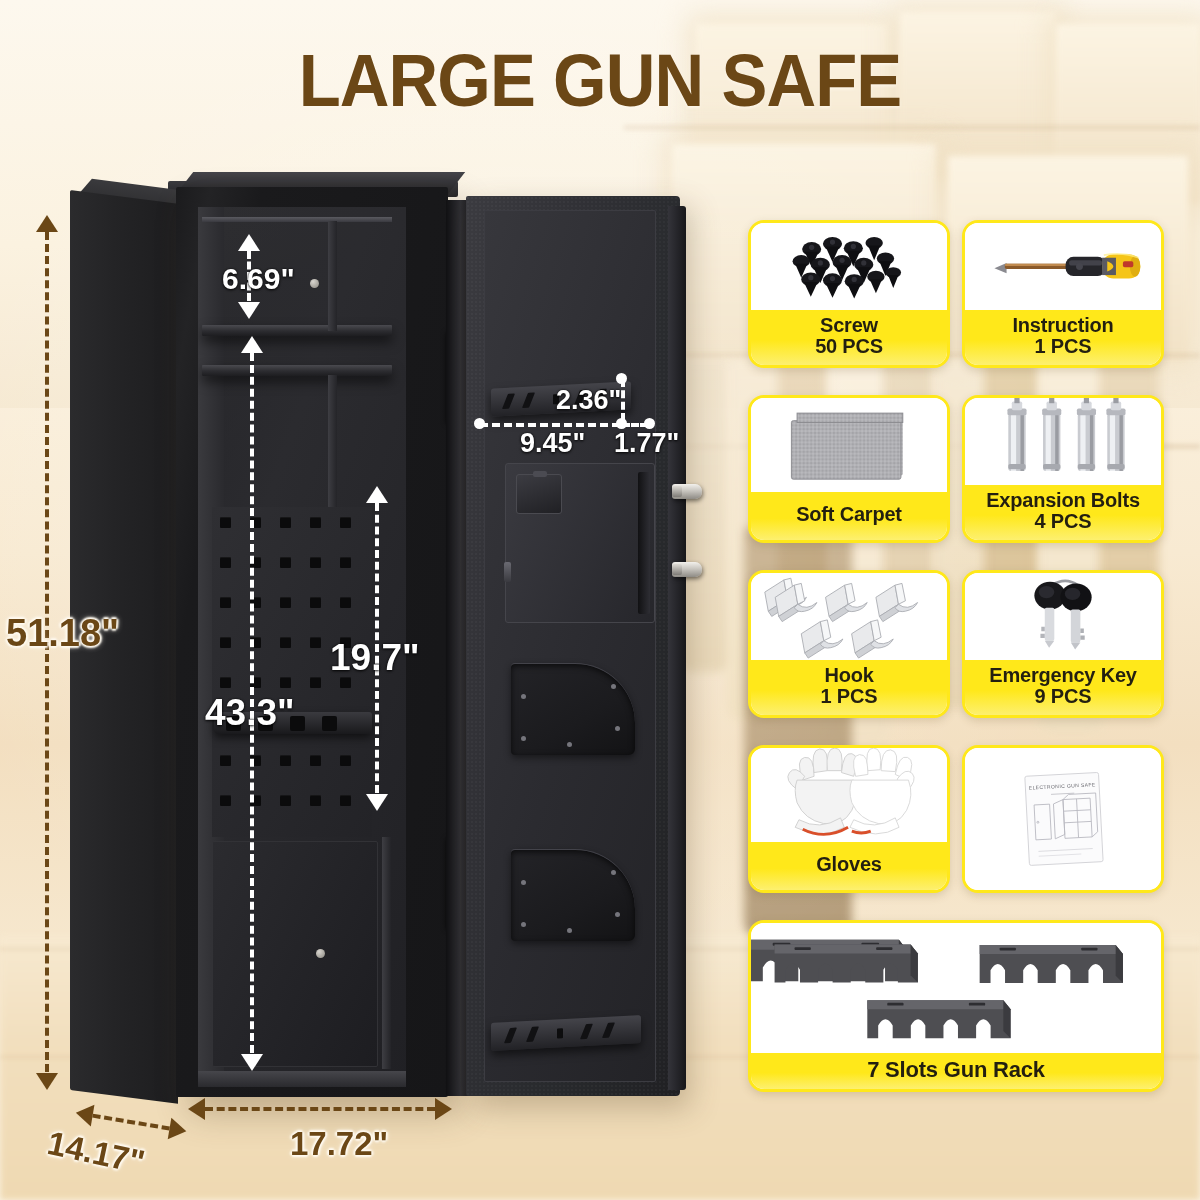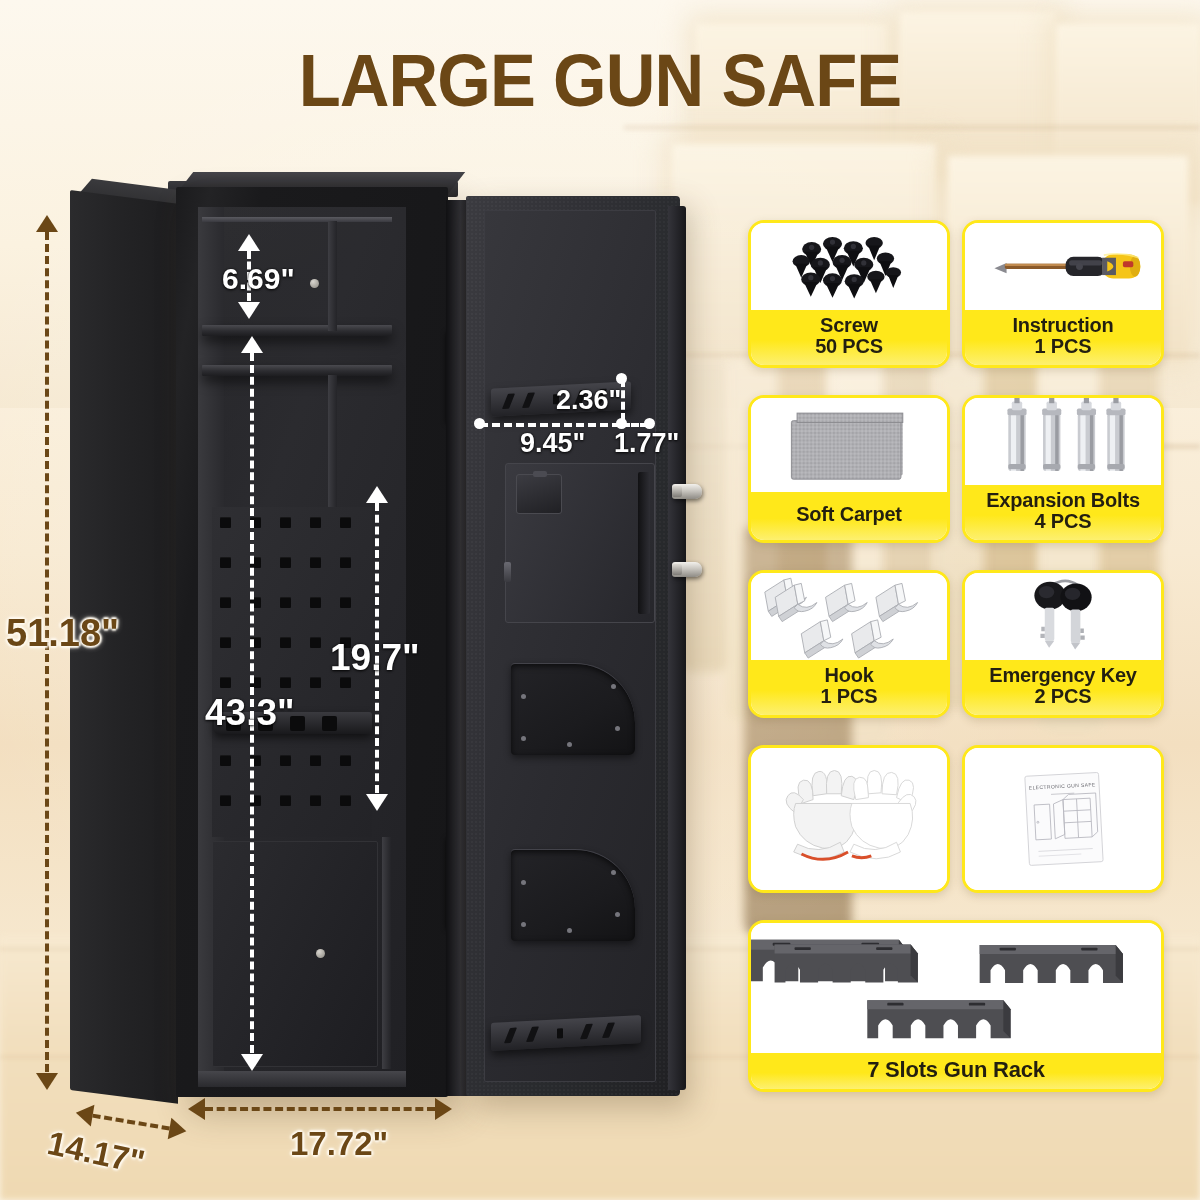--- a/index.html
+++ b/index.html
@@ -694,21 +694,21 @@
         <path d="M80 78 l5 8 l6 -8z" fill="#c8cacf"></path>
         <ellipse cx="116" cy="28" rx="18" ry="16" fill="#111114"></ellipse>
         <ellipse cx="112" cy="24" rx="9" ry="7" fill="#2a2a30" opacity=".85"></ellipse>
         <rect x="110" y="42" width="11" height="38" rx="2" fill="#d3d5d9"></rect>
         <path d="M121 64 h4 v5 h-4z M121 72 h5 v5 h-5z" fill="#aeb0b5"></path>
         <path d="M110 80 l5 8 l6 -8z" fill="#c2c4c9"></path>
       </svg>
     </div>
     <div class="card-label">
       <span>Emergency Key</span>
-      <span class="l2">2 PCS</span>
+      <span class="l2">9 PCS</span>
     </div>
   </div>
 
   <div class="card" style="left:0px;top:525px;width:202px;height:148px;">
     <div class="card-img">
       <svg class="svgfit" viewBox="0 0 202 100" preserveAspectRatio="xMidYMid meet" aria-hidden="true">
         <g fill="#f3f3f3" stroke="#cfcfcf" stroke-width="1">
           <path d="M52 34 q-8 -22 2 -24 q10 -2 10 20 z"></path>
           <path d="M64 26 q-4 -24 6 -25 q10 -1 8 23 z"></path>
           <path d="M78 24 q-2 -24 8 -24 q10 0 7 24 z"></path>
@@ -723,20 +723,23 @@
           <path d="M135 24 q0 -23 10 -22 q10 1 5 23 z"></path>
           <path d="M150 28 q4 -21 13 -18 q9 3 0 24 z"></path>
           <path d="M162 46 q12 -12 6 -19 q-7 -7 -16 6 z"></path>
           <path d="M104 34 h60 q6 16 -2 32 q-10 18 -30 14 q-20 -4 -28 -22 q-4 -14 0 -24 z"></path>
           <path d="M106 76 q22 12 44 -2 l4 10 q-24 14 -52 0 z"></path>
         </g>
         <path d="M52 86 q24 12 48 -2" stroke="#d94f2a" stroke-width="3" fill="none"></path>
         <path d="M104 88 q10 4 20 0" stroke="#d94f2a" stroke-width="3" fill="none"></path>
       </svg>
     </div>
+    <div class="card-label" style="padding-top:12px;padding-bottom:14px;">
+      <span>Gloves</span>
+    </div>
   </div>
 
   <div class="card" style="left:214px;top:525px;width:202px;height:148px;">
     <div class="card-img">
       <svg class="svgfit" viewBox="0 0 202 100" preserveAspectRatio="xMidYMid meet" aria-hidden="true">
         <g transform="rotate(-3 101 50)">
           <rect x="64" y="4" width="76" height="92" rx="2" fill="#fbfbfc" stroke="#d4d4d8" stroke-width="1"></rect>
           <text x="102" y="18" font-family="Liberation Sans, sans-serif" font-size="5.2" fill="#6a6a70" text-anchor="middle" letter-spacing=".4">ELECTRONIC GUN SAFE</text>
           <line x1="90" y1="24" x2="114" y2="24" stroke="#c9c9ce" stroke-width="1"></line>
           <g stroke="#b9b9c0" stroke-width=".9" fill="none">

